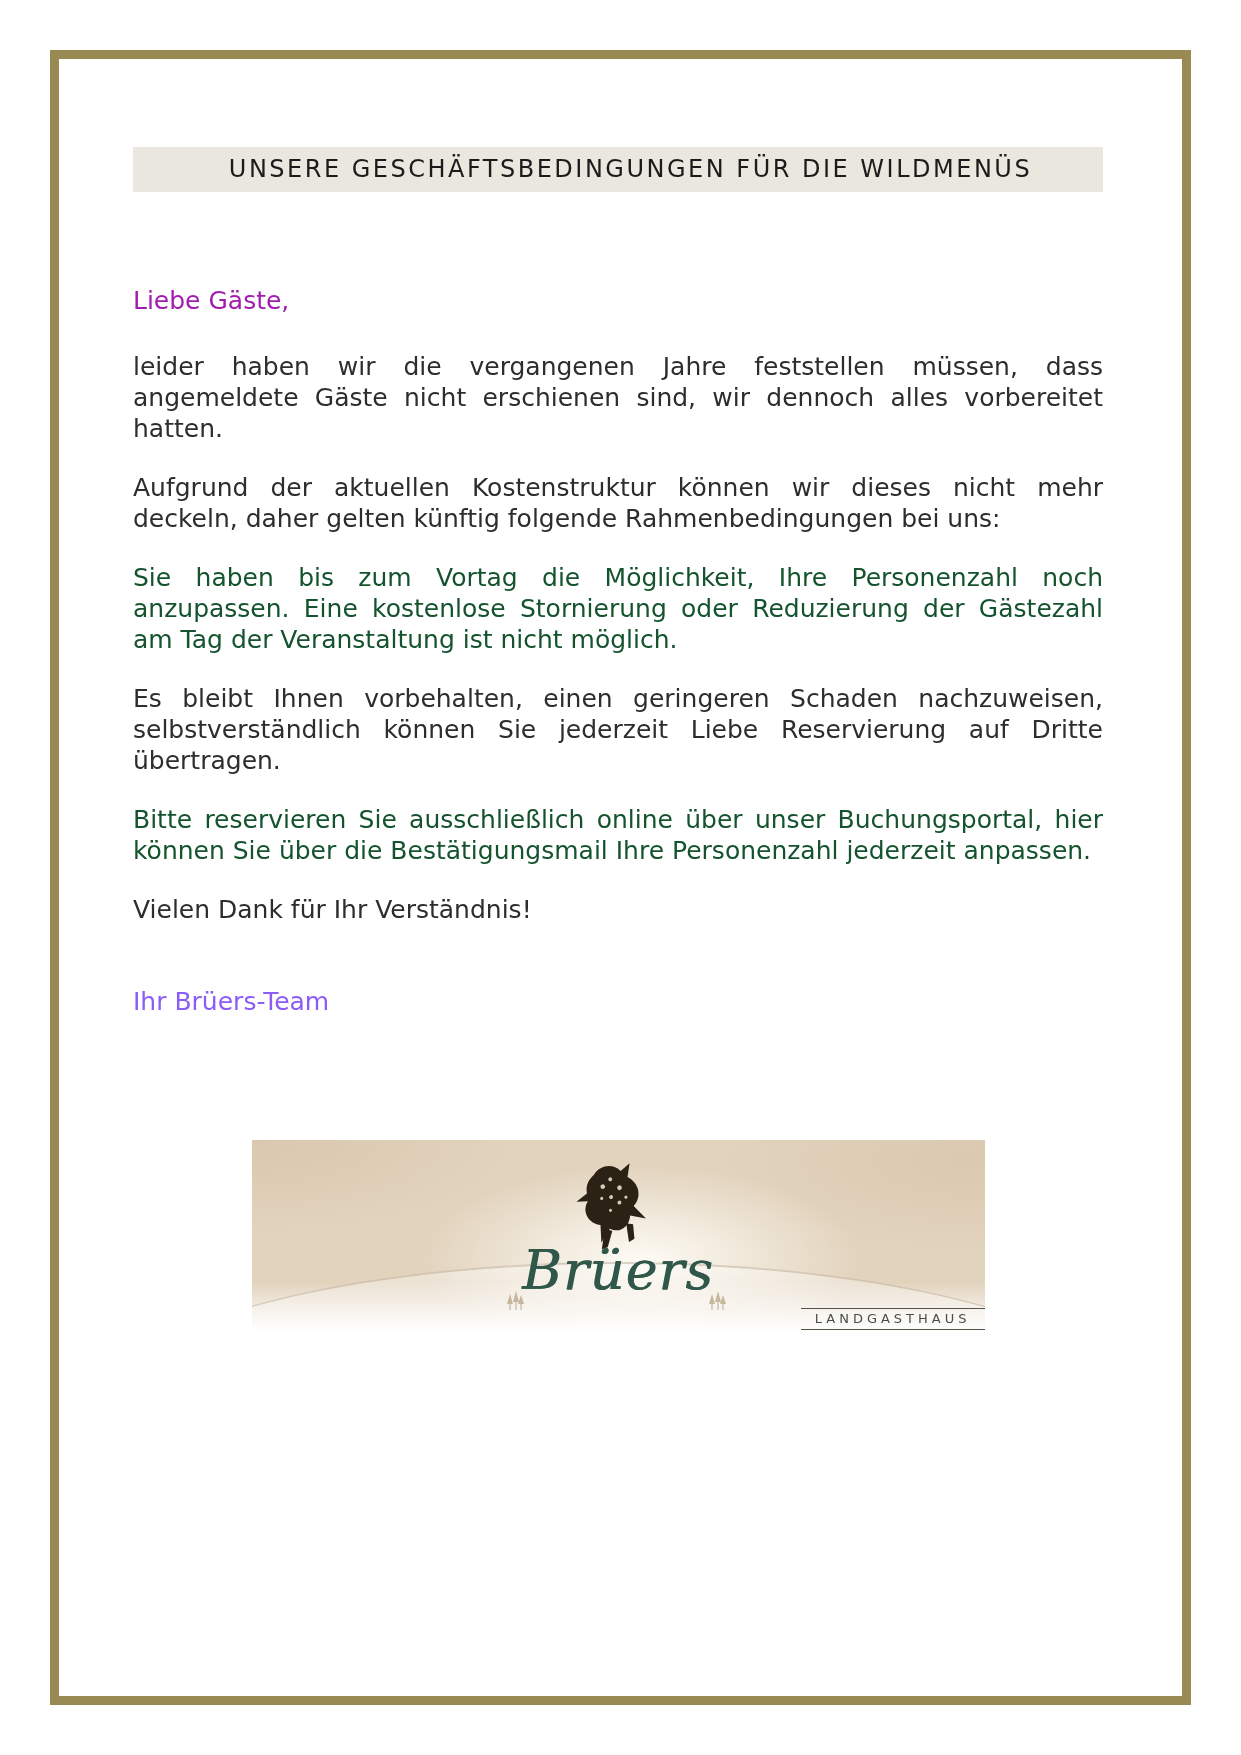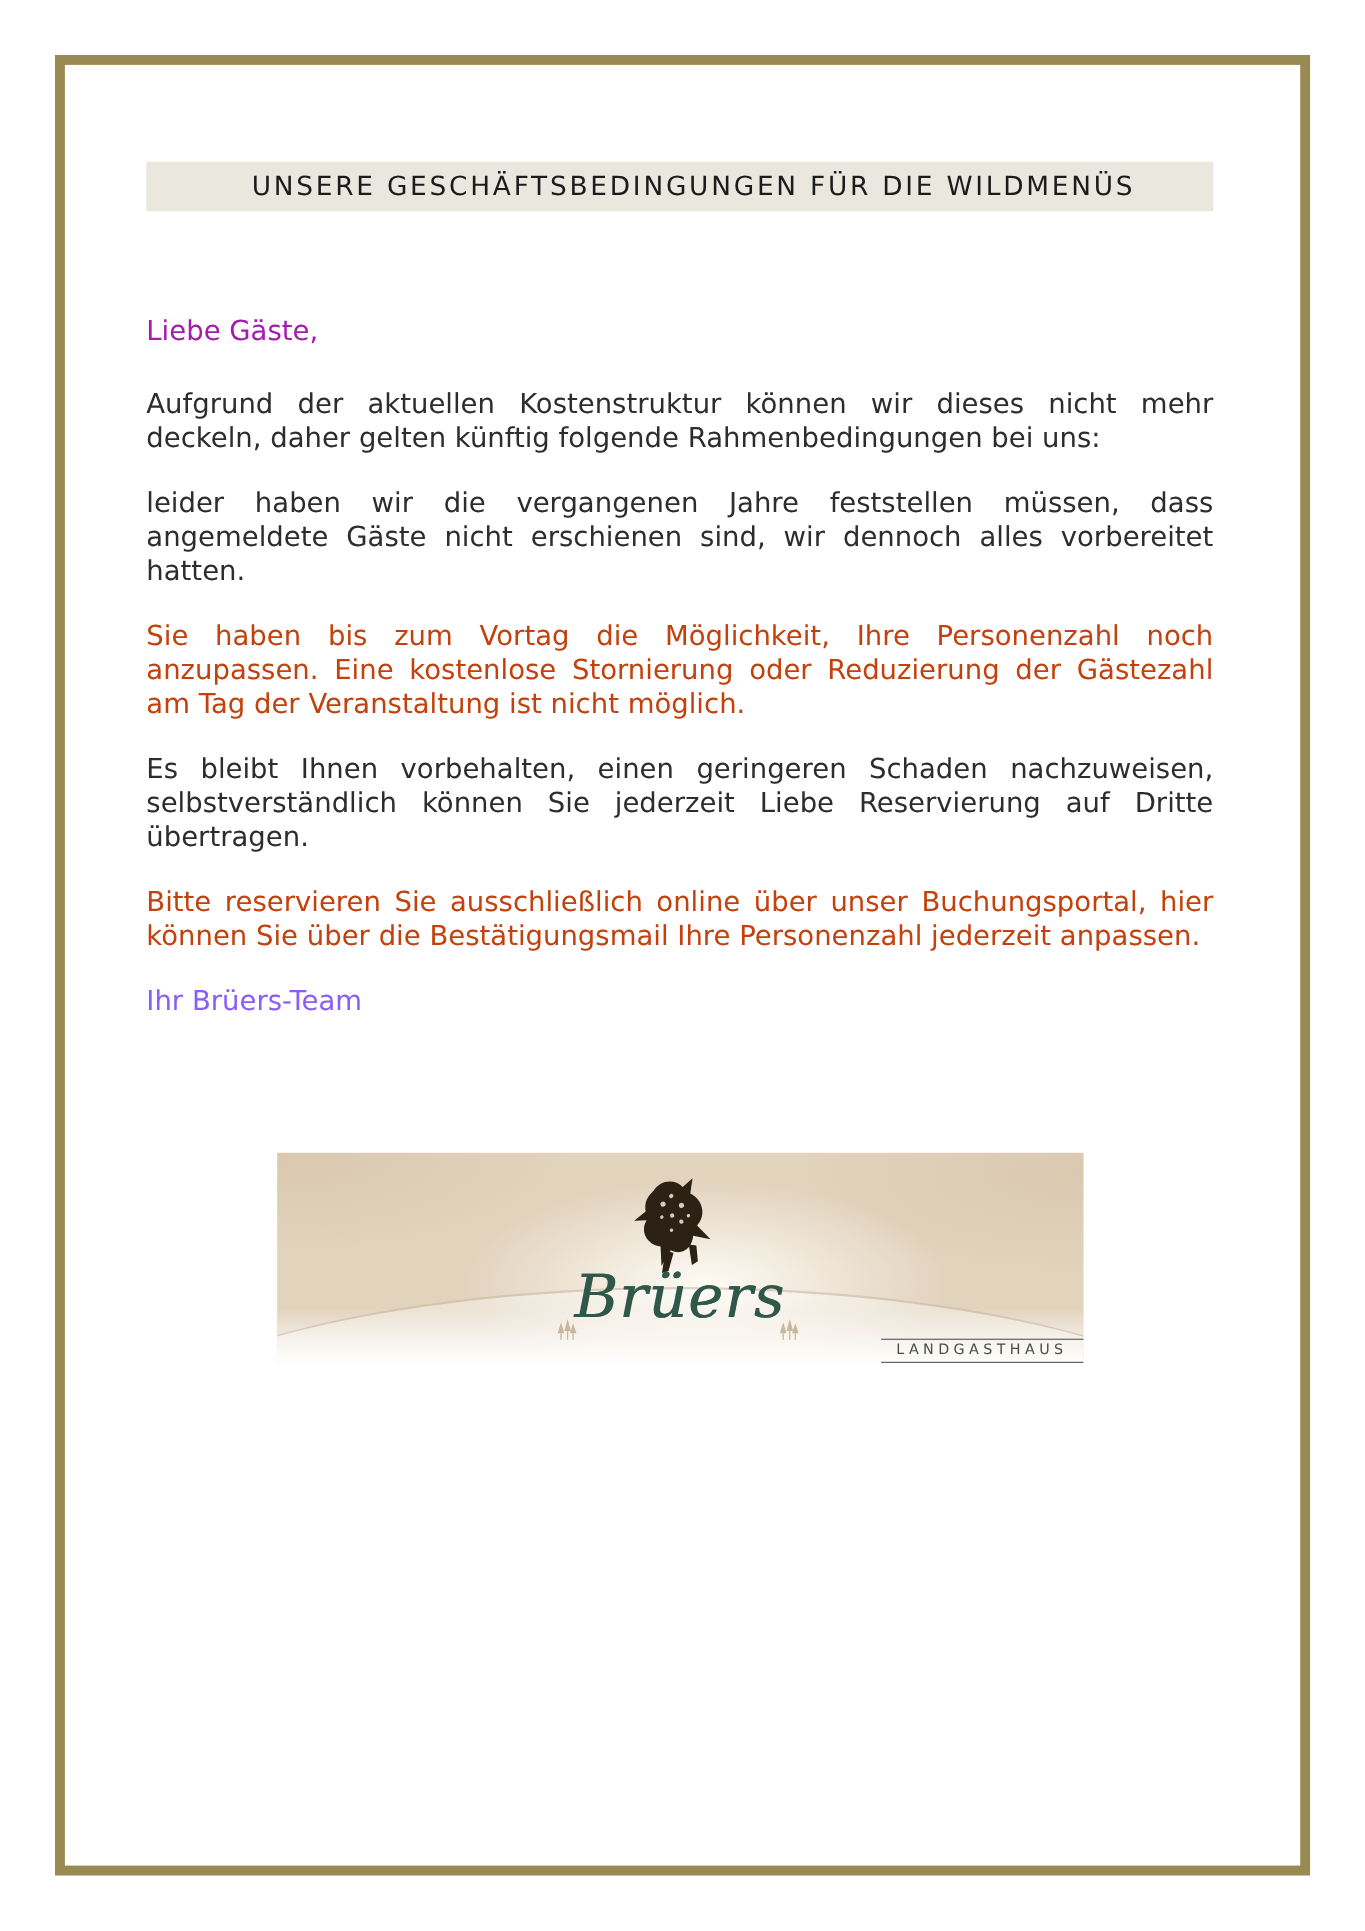--- a/index.html
+++ b/index.html
@@ -53,21 +53,21 @@
     color: #a21caf;
   }
   p.body-par {
     margin: 0 0 28px 0;
     font-size: 25px;
     line-height: 31px;
     color: #2d2d2d;
     text-align: justify;
     text-justify: inter-word;
   }
-  p.body-par.accent { color: #c2410c; }
+  p.body-par.accent { color: #14532d; }
   p.closing {
     margin: 0 0 61px 0;
     font-size: 25px;
     line-height: 31px;
     color: #2d2d2d;
   }
   p.signature {
     margin: 0;
     font-size: 25px;
     line-height: 31px;
@@ -142,30 +142,31 @@
 <body>
 
 <div class="page">
   <div class="frame">
     <div class="frame-inner">
 
       <div class="title-banner">UNSERE GESCHÄFTSBEDINGUNGEN FÜR DIE WILDMENÜS</div>
 
       <div class="salutation">Liebe Gäste,</div>
 
+      <p class="body-par">leider haben wir die vergangenen Jahre feststellen müssen, dass angemeldete Gäste nicht erschienen sind, wir dennoch alles vorbereitet hatten.</p>
+
       <p class="body-par">Aufgrund der aktuellen Kostenstruktur können wir dieses nicht mehr deckeln, daher gelten künftig folgende Rahmenbedingungen bei uns:</p>
 
-      <p class="body-par">leider haben wir die vergangenen Jahre feststellen müssen, dass angemeldete Gäste nicht erschienen sind, wir dennoch alles vorbereitet hatten.</p>
-
       <p class="body-par accent">Sie haben bis zum Vortag die Möglichkeit, Ihre Personenzahl noch anzupassen. Eine kostenlose Stornierung oder Reduzierung der Gästezahl am Tag der Veranstaltung ist nicht möglich.</p>
 
       <p class="body-par">Es bleibt Ihnen vorbehalten, einen geringeren Schaden nachzuweisen, selbstverständlich können Sie jederzeit Liebe Reservierung auf Dritte übertragen.</p>
 
       <p class="body-par accent">Bitte reservieren Sie ausschließlich online über unser Buchungsportal, hier können Sie über die Bestätigungsmail Ihre Personenzahl jederzeit anpassen.</p>
 
+      <p class="closing">Vielen Dank für Ihr Verständnis!</p>
 
       <p class="signature">Ihr Brüers-Team</p>
 
       <div class="logo-banner">
         <div class="banner-arc"></div>
 
         <svg class="tree-left" viewBox="0 0 24 24" xmlns="http://www.w3.org/2000/svg">
           <g fill="#a98f6b">
             <polygon points="5,16 8,6 11,16"></polygon>
             <rect x="7.4" y="16" width="1.2" height="6"></rect>

